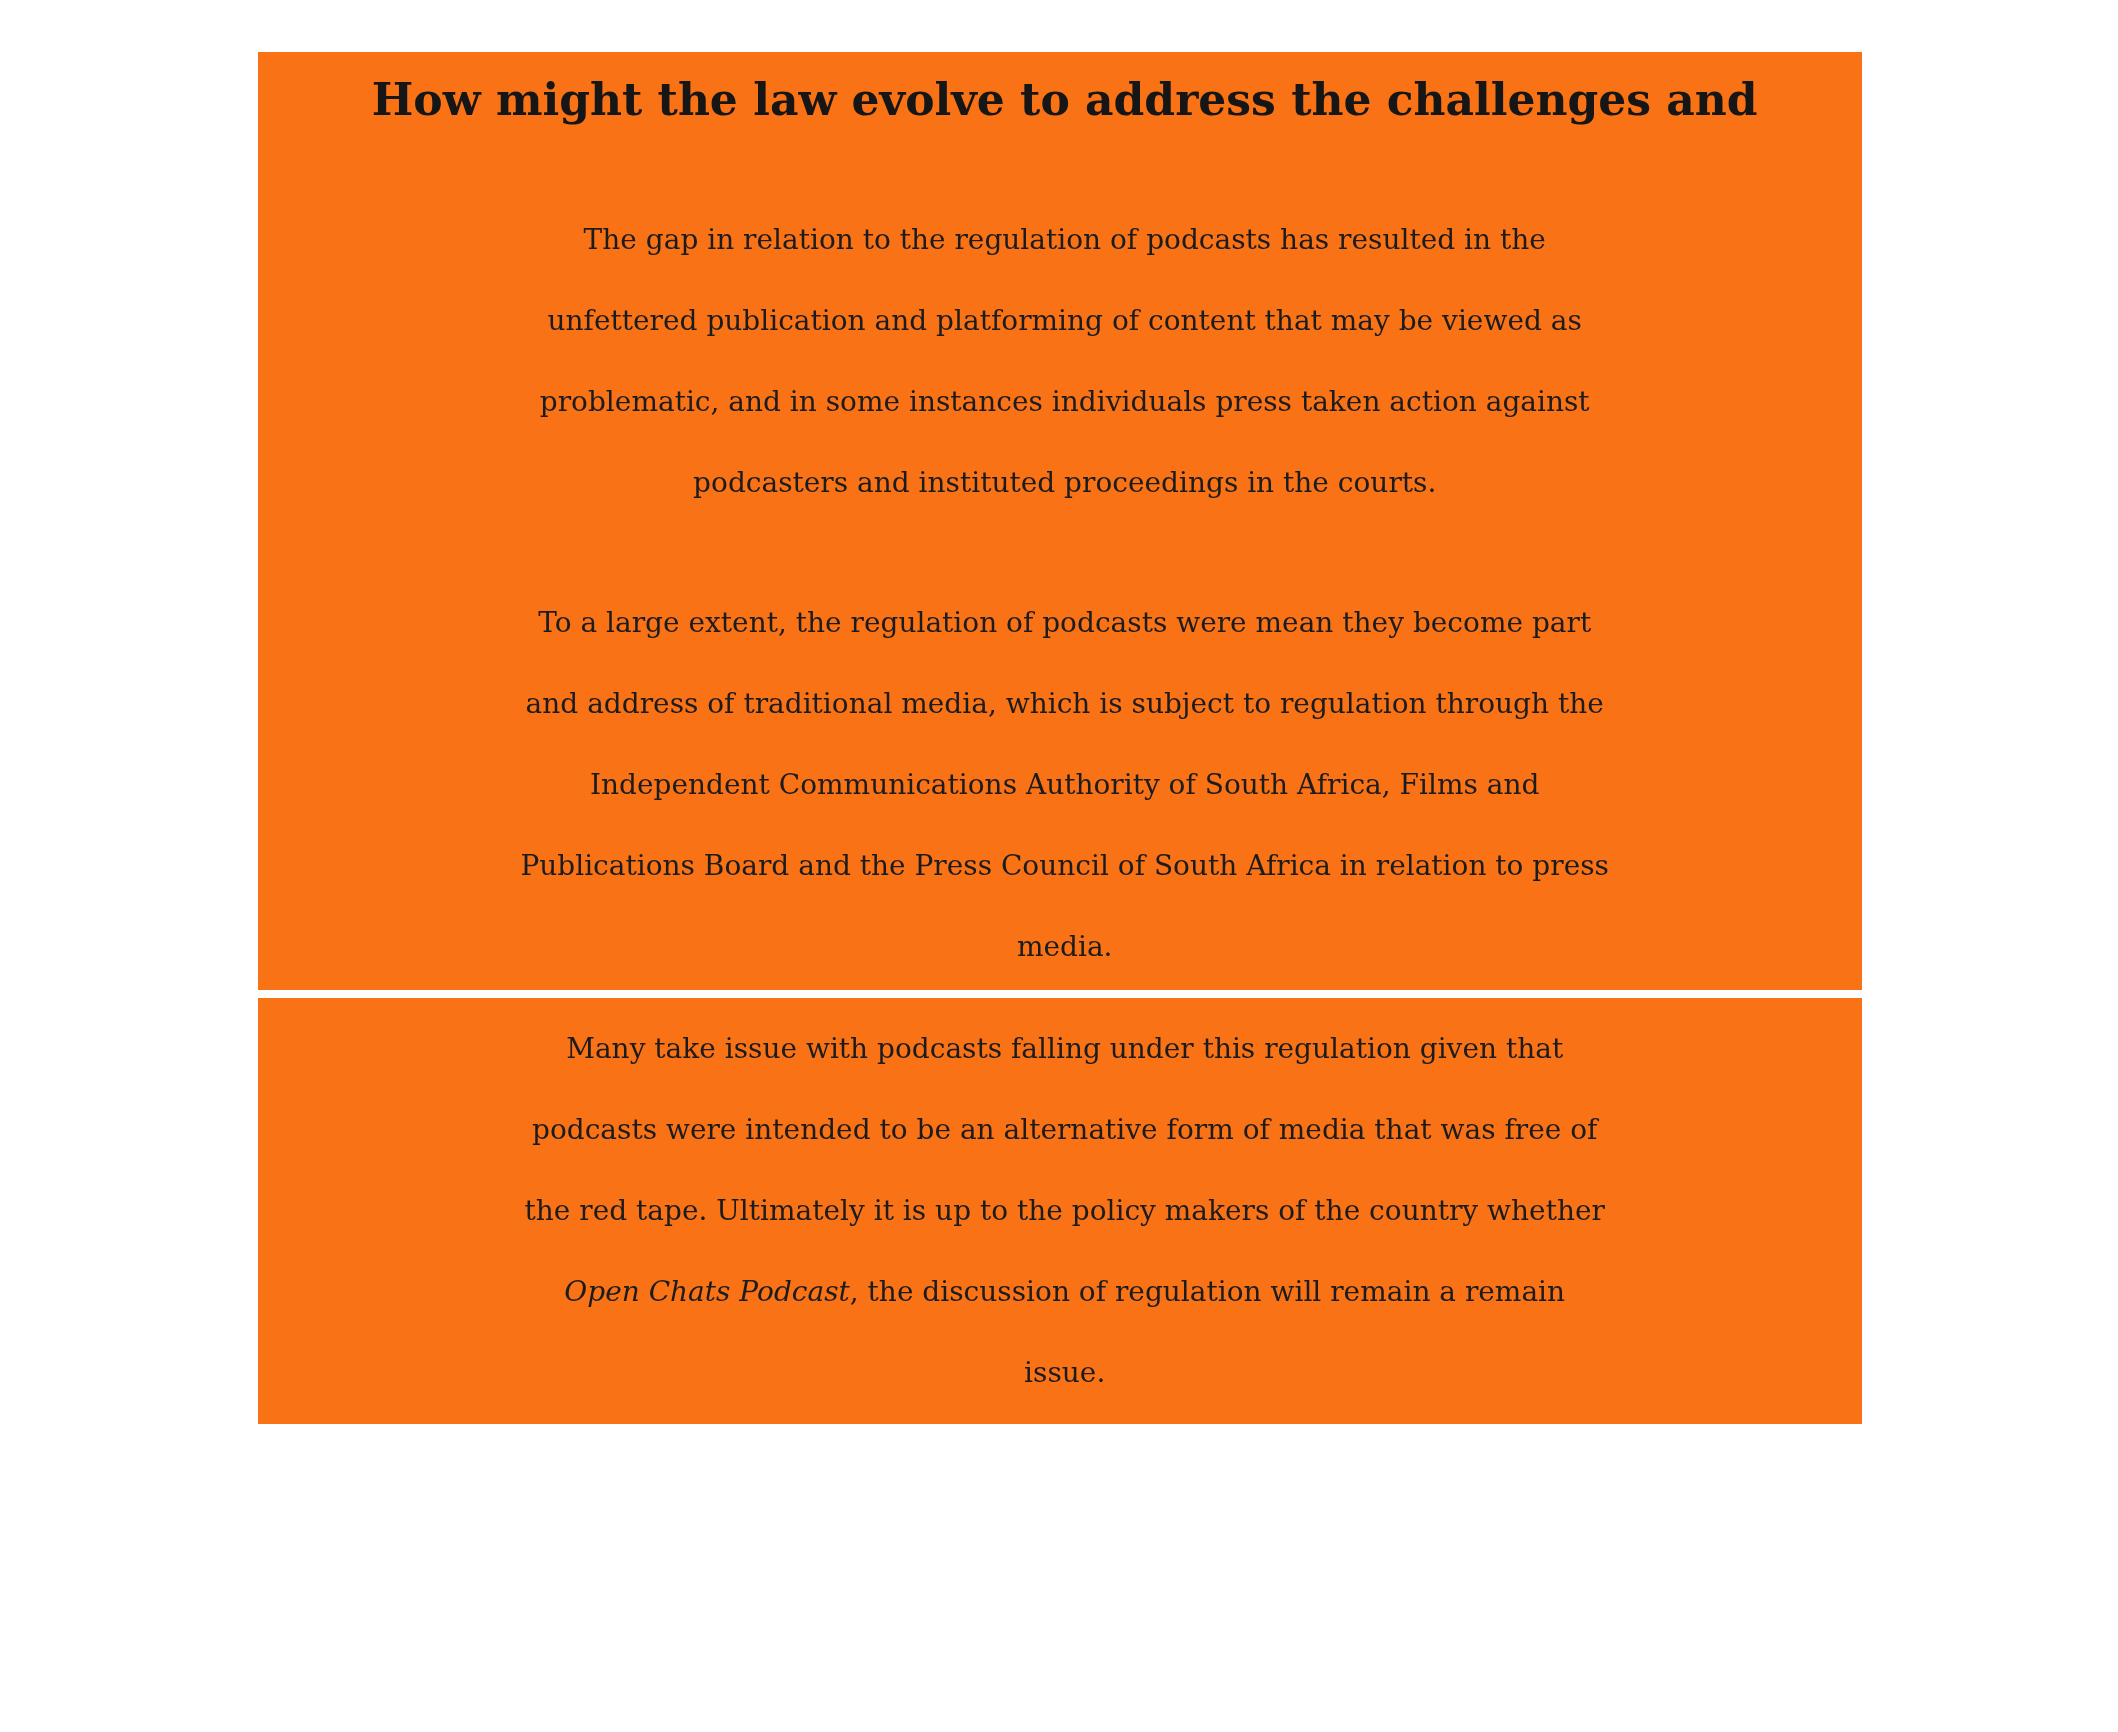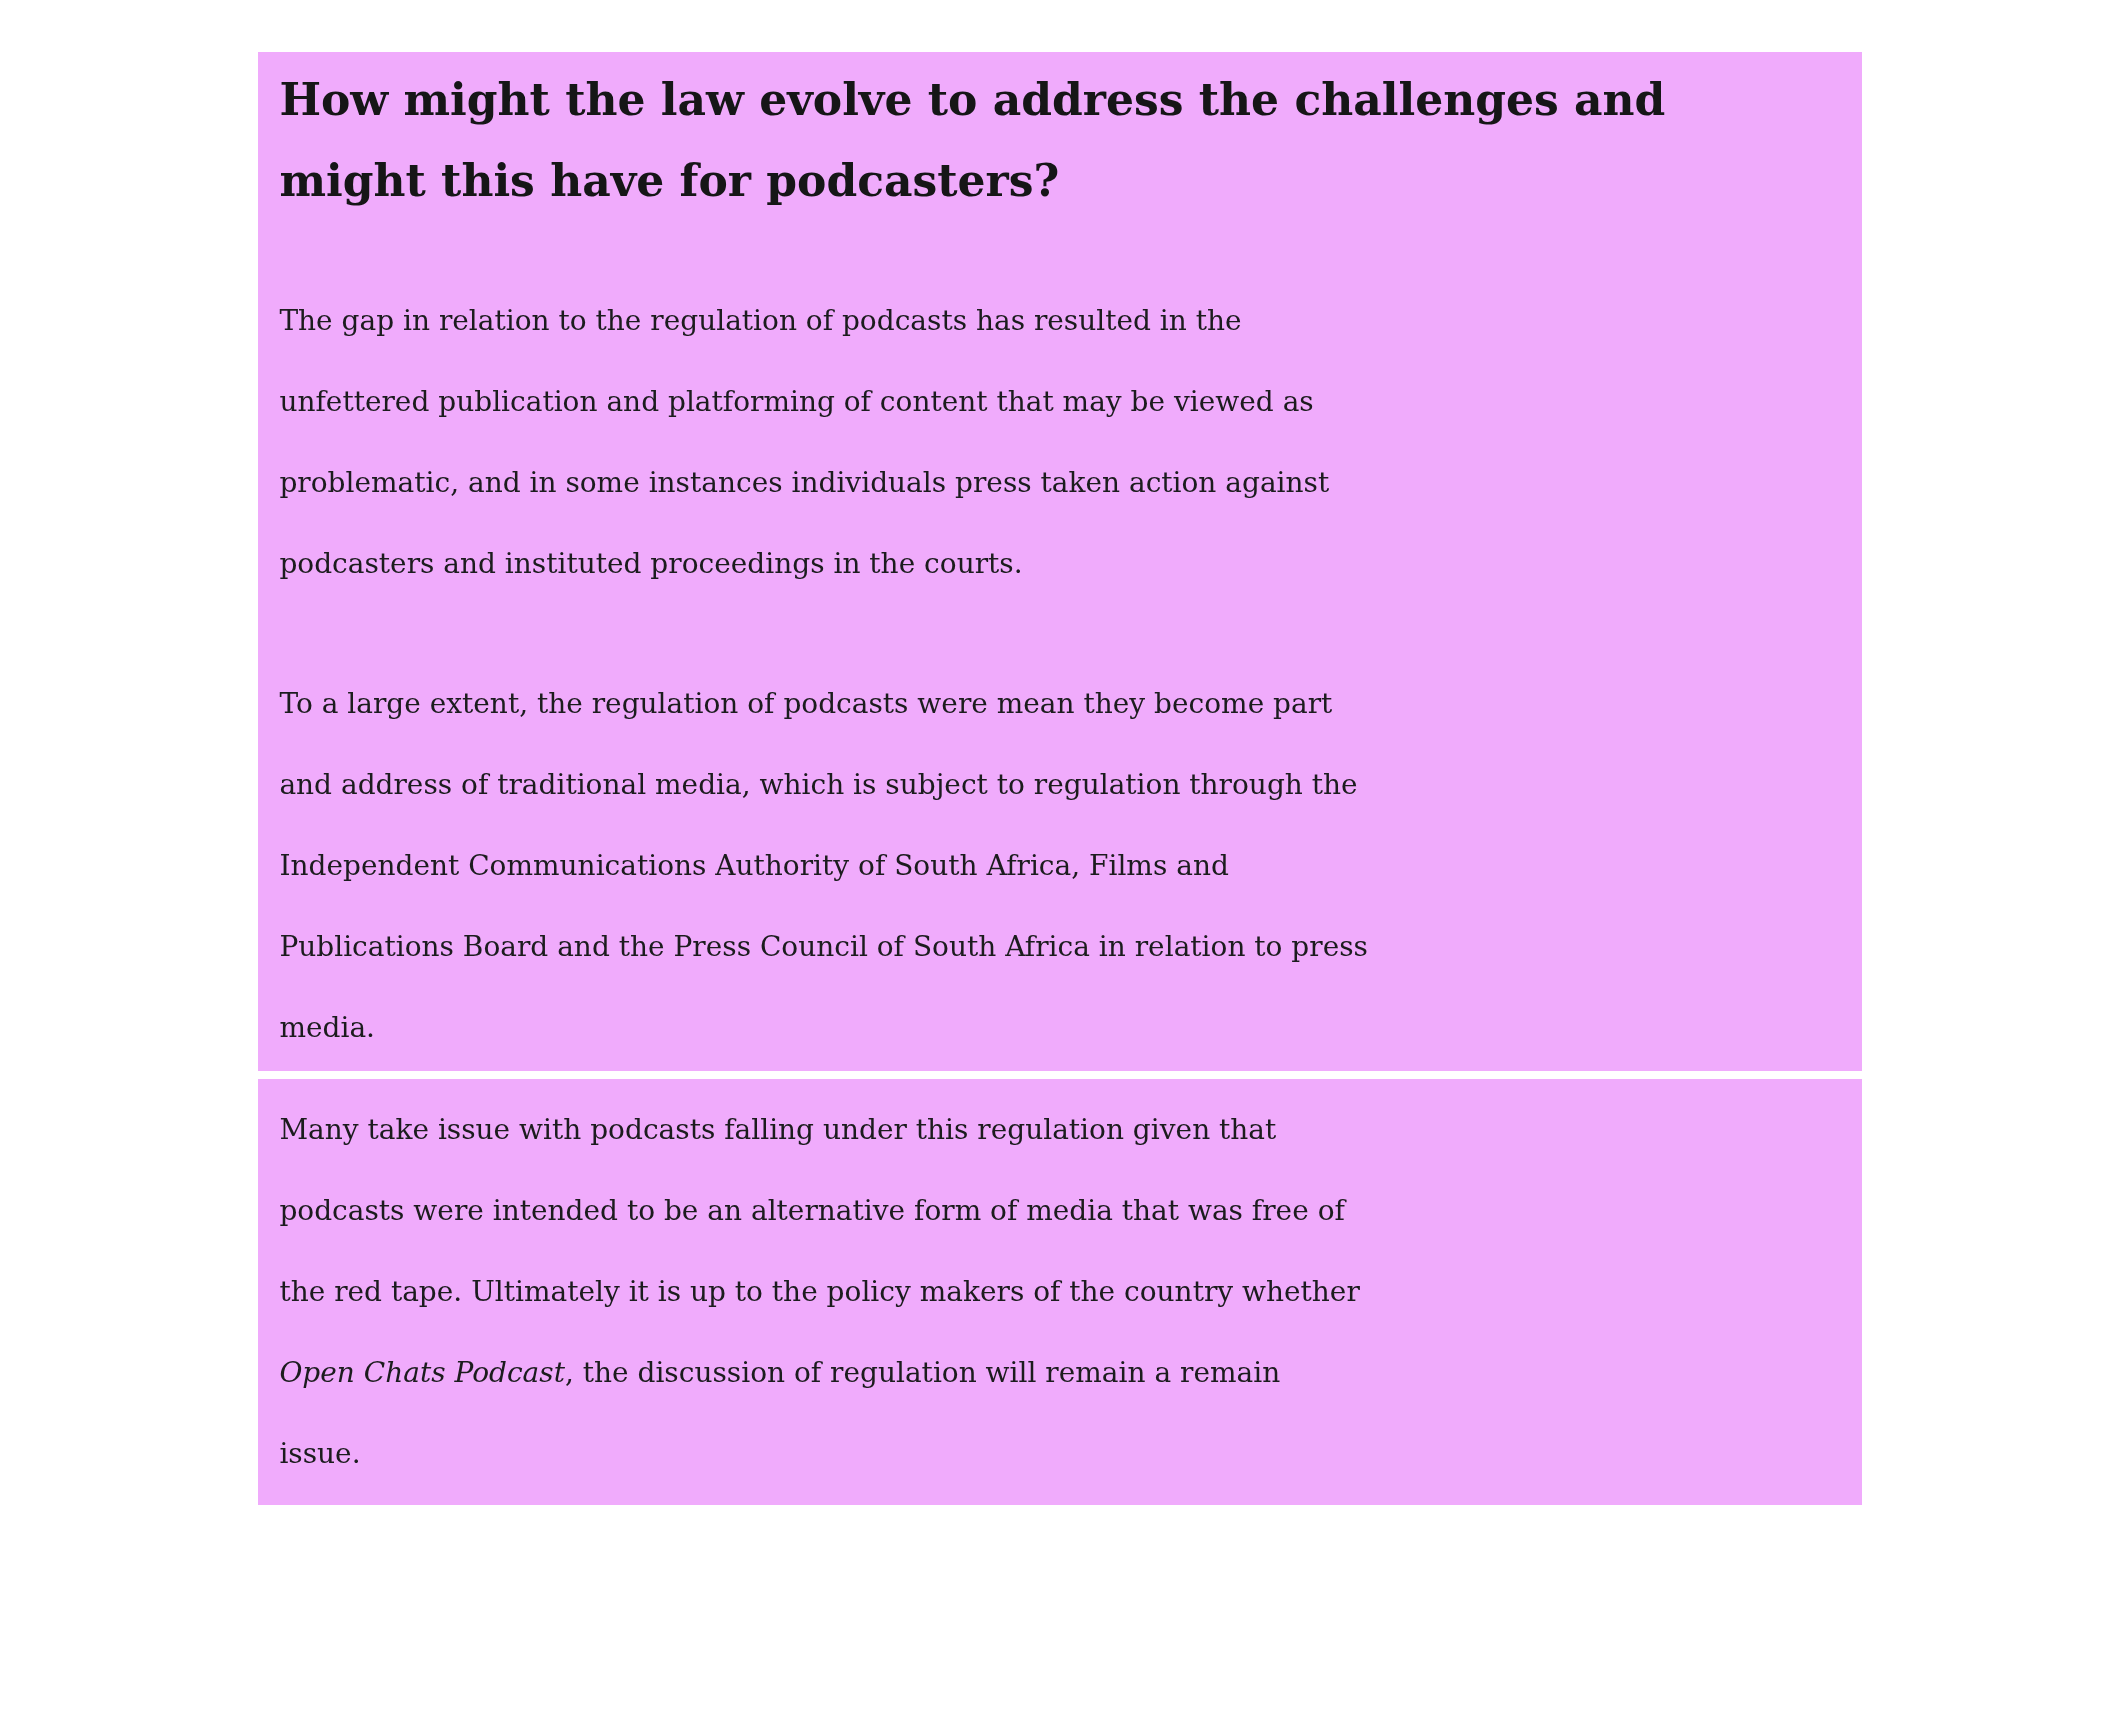--- a/index.html
+++ b/index.html
@@ -10,24 +10,25 @@
     background: #ffffff;
     font-family: "DejaVu Serif", "Liberation Serif", serif;
   }
   .article-column {
     position: absolute;
     left: 258px;
     top: 52px;
     width: 1604px;
   }
   .block {
-    background: #f0abfc;
+    background: #f97316;
     padding-left: 21.4px;
     padding-right: 12px;
     box-sizing: border-box;
+    text-align: center;
   }
   .block-top {
     padding-top: 6.8px;
     padding-bottom: 3.4px;
   }
   .block-bottom {
     margin-top: 7.7px;
     padding-top: 10.2px;
     padding-bottom: 11px;
   }
@@ -55,21 +56,20 @@
 </style>
 </head>
 <body>
 
 <main class="article-column">
 
   <section class="block block-top">
 
     <h1 class="heading">
       <span class="line">How might the law evolve to address the challenges and</span>
-      <span class="line">might this have for podcasters?</span>
     </h1>
 
     <p class="para">
       <span class="line">The gap in relation to the regulation of podcasts has resulted in the</span>
       <span class="line">unfettered publication and platforming of content that may be viewed as</span>
       <span class="line">problematic, and in some instances individuals press taken action against</span>
       <span class="line">podcasters and instituted proceedings in the courts.</span>
     </p>
 
     <p class="para">

